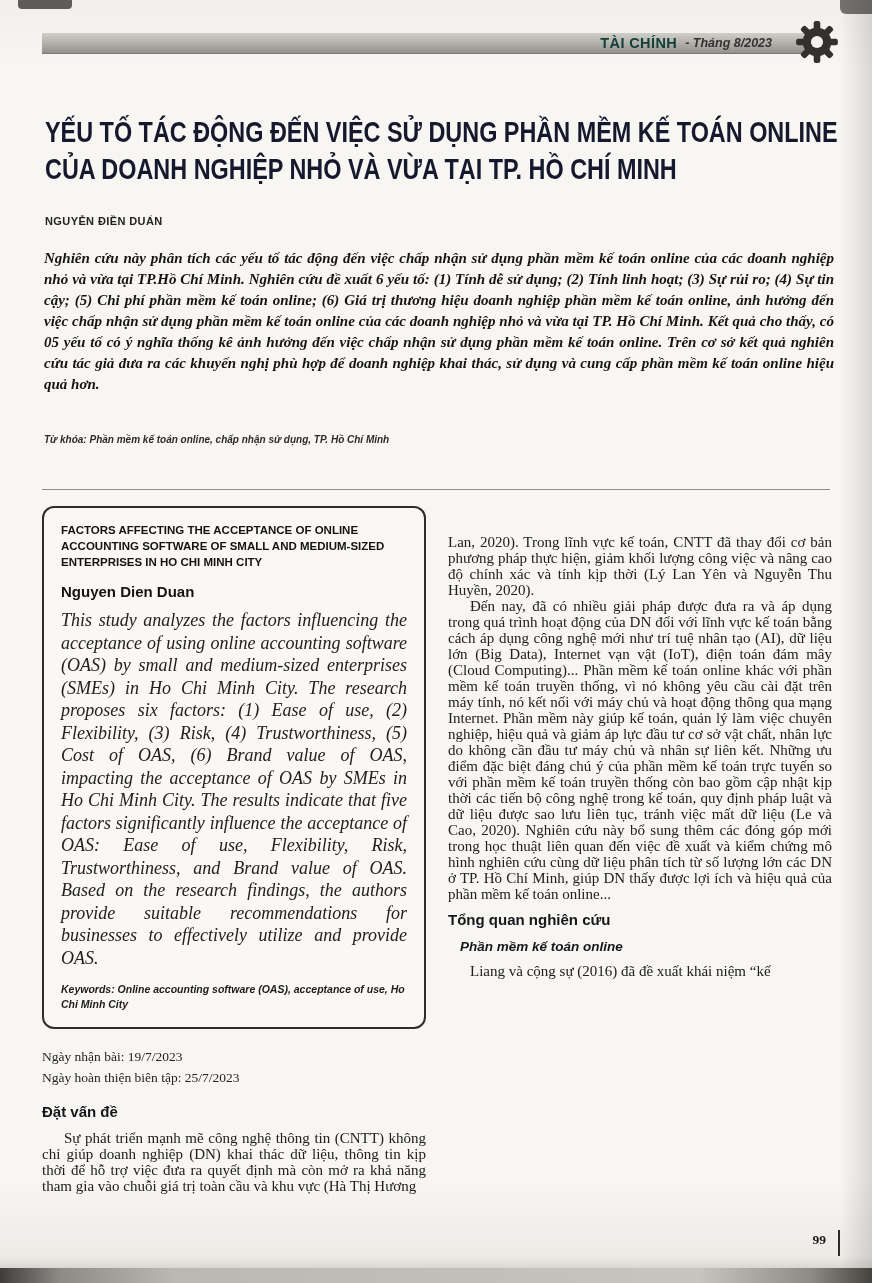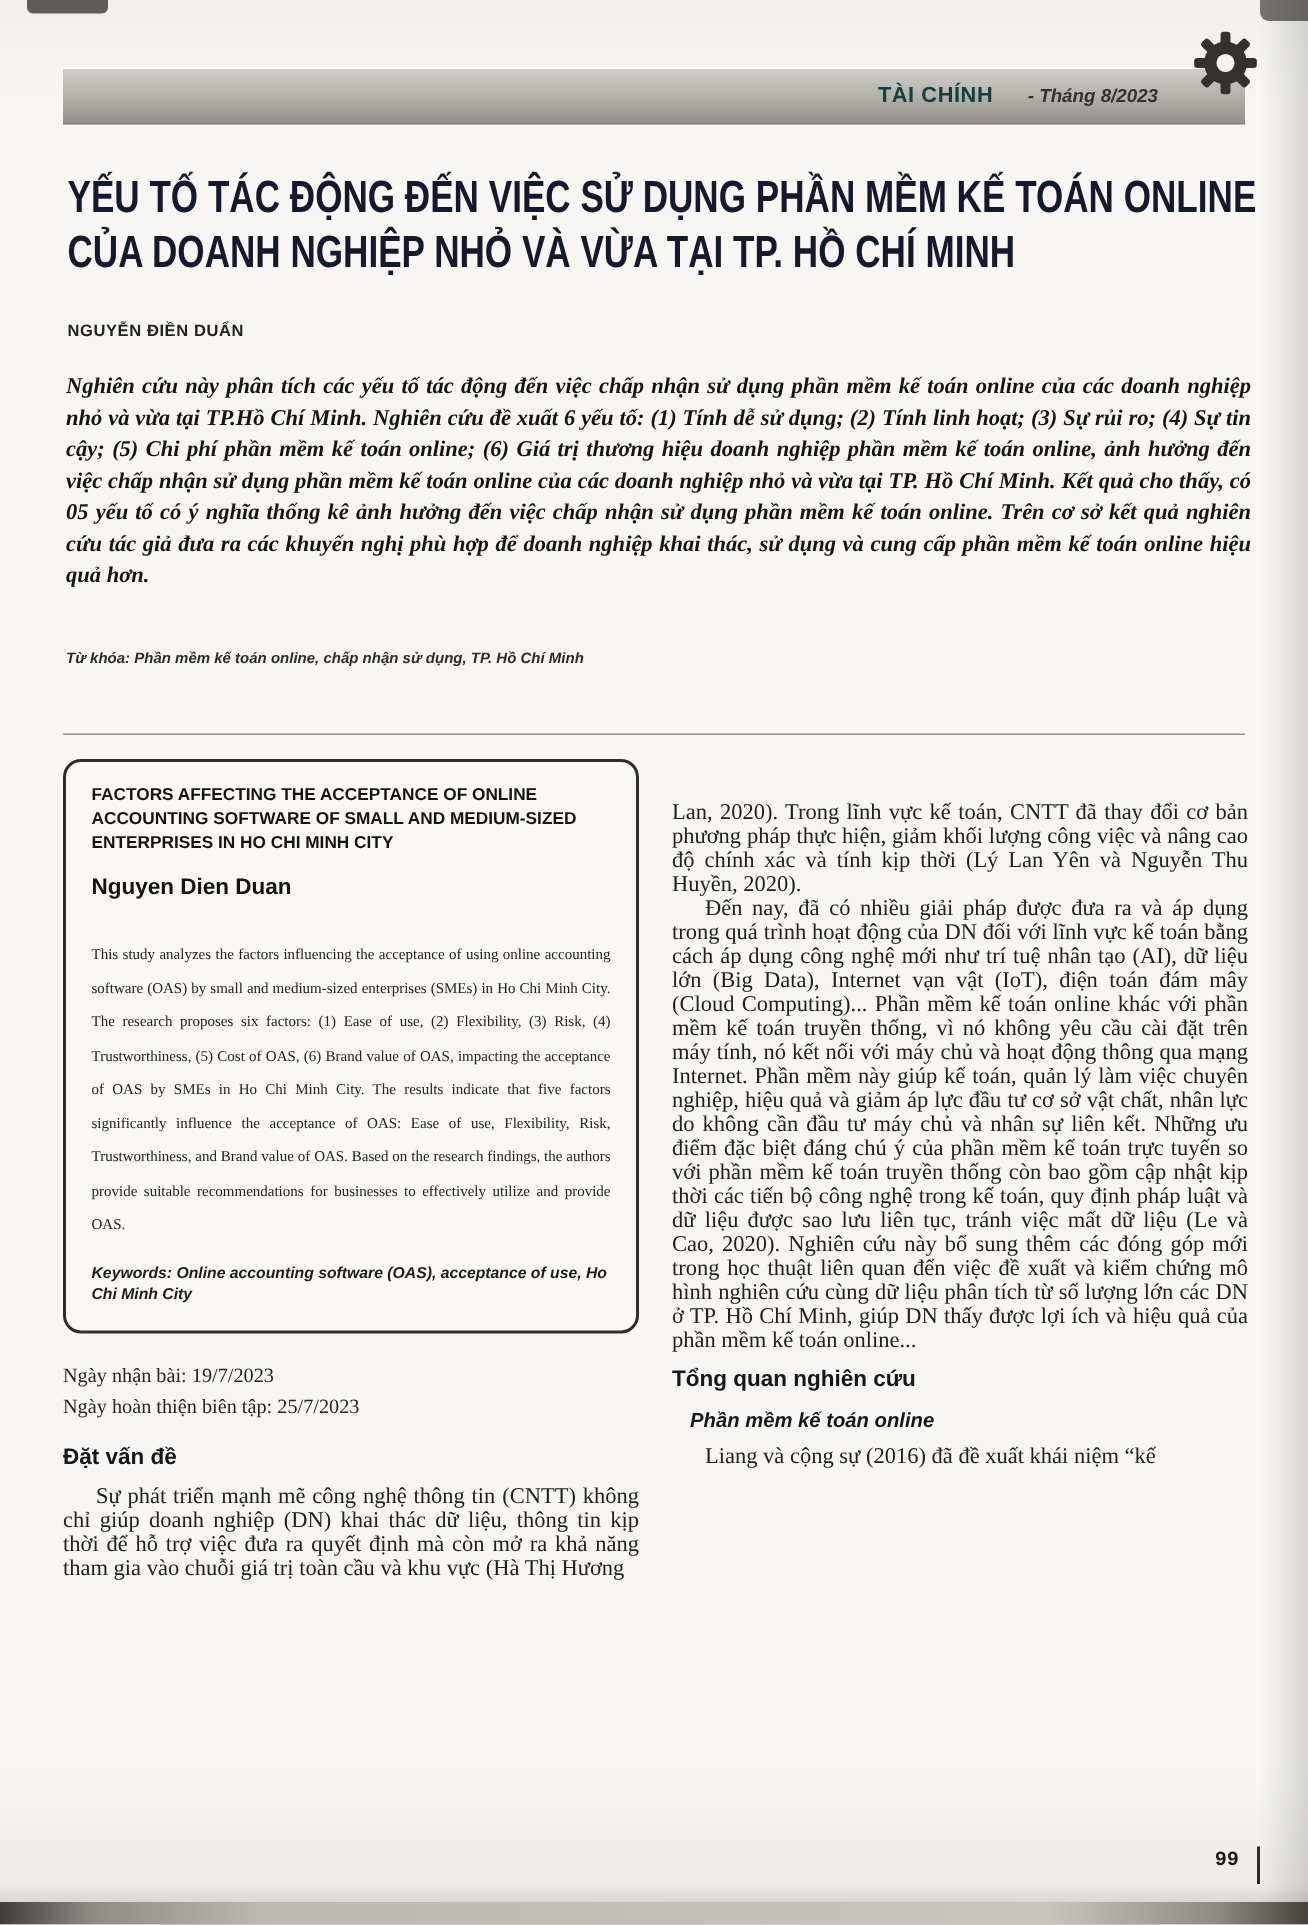--- a/index.html
+++ b/index.html
@@ -13,24 +13,24 @@
   
   .scan-mark-tl { position: absolute; top: 0; left: 18px; width: 54px; height: 9px; background: #45433f; border-radius: 0 0 4px 4px; opacity: .85; }
   .scan-mark-tr { position: absolute; top: 0; right: 0; width: 32px; height: 14px; background: #55534e; border-radius: 0 0 0 6px; opacity: .8; }
   .page-edge-right { position: absolute; top: 0; right: 0; bottom: 0; width: 32px; background: linear-gradient(to right, rgba(0,0,0,0), rgba(0,0,0,.13)); pointer-events: none; }
   .scan-band-soft { position: absolute; left: 0; right: 0; bottom: 15px; height: 12px; background: linear-gradient(to bottom, rgba(0,0,0,0), rgba(0,0,0,.08)); }
   .scan-band-bottom { position: absolute; left: 0; right: 0; bottom: 0; height: 15px;
     background: linear-gradient(to right, #403e3a 0%, #8d8b86 7%, #bab8b2 20%, #c7c5bf 80%, #8d8b86 93%, #45433e 100%); }
 
   
   .header-bar {
-    position: absolute; left: 42px; top: 46px; width: 788px; height: 37px;
+    position: absolute; left: 42px; top: 33px; width: 788px; height: 21px;
     background: linear-gradient(180deg, #d0cec9 0%, #b6b4af 45%, #93918b 100%);
     border-bottom: 1px solid #7b7973;
-    display: flex; align-items: center; justify-content: flex-end; gap: 23px; padding-right: 58px;
+    display: flex; align-items: center; justify-content: flex-end; gap: 8px; padding-right: 58px;
   }
   .journal-name { font-family: "Liberation Sans", sans-serif; font-weight: 700; font-size: 14.5px; letter-spacing: .4px; color: var(--header-text, #14403c); }
   .journal-issue { font-family: "Liberation Sans", sans-serif; font-weight: 700; font-style: italic; font-size: 12.5px; color: #33322f; }
   .logo-gear { position: absolute; right: 33px; top: 20px; width: 44px; height: 44px; }
 
   
   .title {
     position: absolute; left: 45px; top: 113px;
     font-family: "Liberation Sans", sans-serif; font-weight: 700; font-size: 30px; line-height: 37px;
     color: var(--title, #16182d); transform: scaleX(.78); transform-origin: left top; white-space: nowrap;
@@ -55,34 +55,34 @@
   .col { width: 384px; }
   .col-right { padding-top: 28px; }
   .para { margin: 0; font-size: 15px; line-height: 16px; text-align: justify; color: #21201c; }
   .para.indent { text-indent: 22px; }
   .col-left .para { margin-top: 10px; }
 
   
   .en-box { border: 2px solid #2e2d29; border-radius: 12px; padding: 14px 17px 16px; background: rgba(255,255,255,.25); }
   .en-title { font-family: "Liberation Sans", sans-serif; font-weight: 700; font-size: 11.5px; line-height: 16px; color: #141310; }
   .en-author { font-family: Liberation Sans, sans-serif; font-weight: 700; font-size: 15px; margin-top: 13px; color: #141310; }
-  .en-abstract { font-size: 10px; line-height: 22.5px; text-align: justify; margin-top: 26px; color: #22211d; }
+  .en-abstract { font-style: italic; font-size: 18px; line-height: 22.5px; text-align: justify; margin-top: 9px; color: #22211d; }
   .en-keywords { font-family: "Liberation Sans", sans-serif; font-weight: 700; font-style: italic; font-size: 10.5px; line-height: 14.5px; margin-top: 13px; color: #1d1c19; }
 
   .dates { margin-top: 17px; font-size: 13.5px; line-height: 21px; color: #24231f; }
 
   .h-section { font-family: "Liberation Sans", sans-serif; font-weight: 700; font-size: 15px; margin-top: 15px; color: #17161a; }
   .col-right .h-section { margin-top: 9px; }
   .h-sub { font-family: "Liberation Sans", sans-serif; font-weight: 700; font-style: italic; font-size: 13.5px; margin: 11px 0 0 12px; color: #17161a; }
   .col-right .h-sub + .para { margin-top: 9px; }
 
   
   .footer { position: absolute; right: 32px; bottom: 27px; }
   .page-num {
-    display: inline-block; font-family: Liberation Mono, monospace; font-weight: 700; font-size: 13.5px;
+    display: inline-block; font-family: Liberation Serif, serif; font-weight: 700; font-size: 13.5px;
     color: #1b1a17; border-right: 2px solid #2c2b28; padding: 2px 12px 8px 0;
   }
 </style>
 </head>
 <body>
 
 <div class="page">
 
   <div class="scan-mark-tl"></div>
   <div class="scan-mark-tr"></div>

